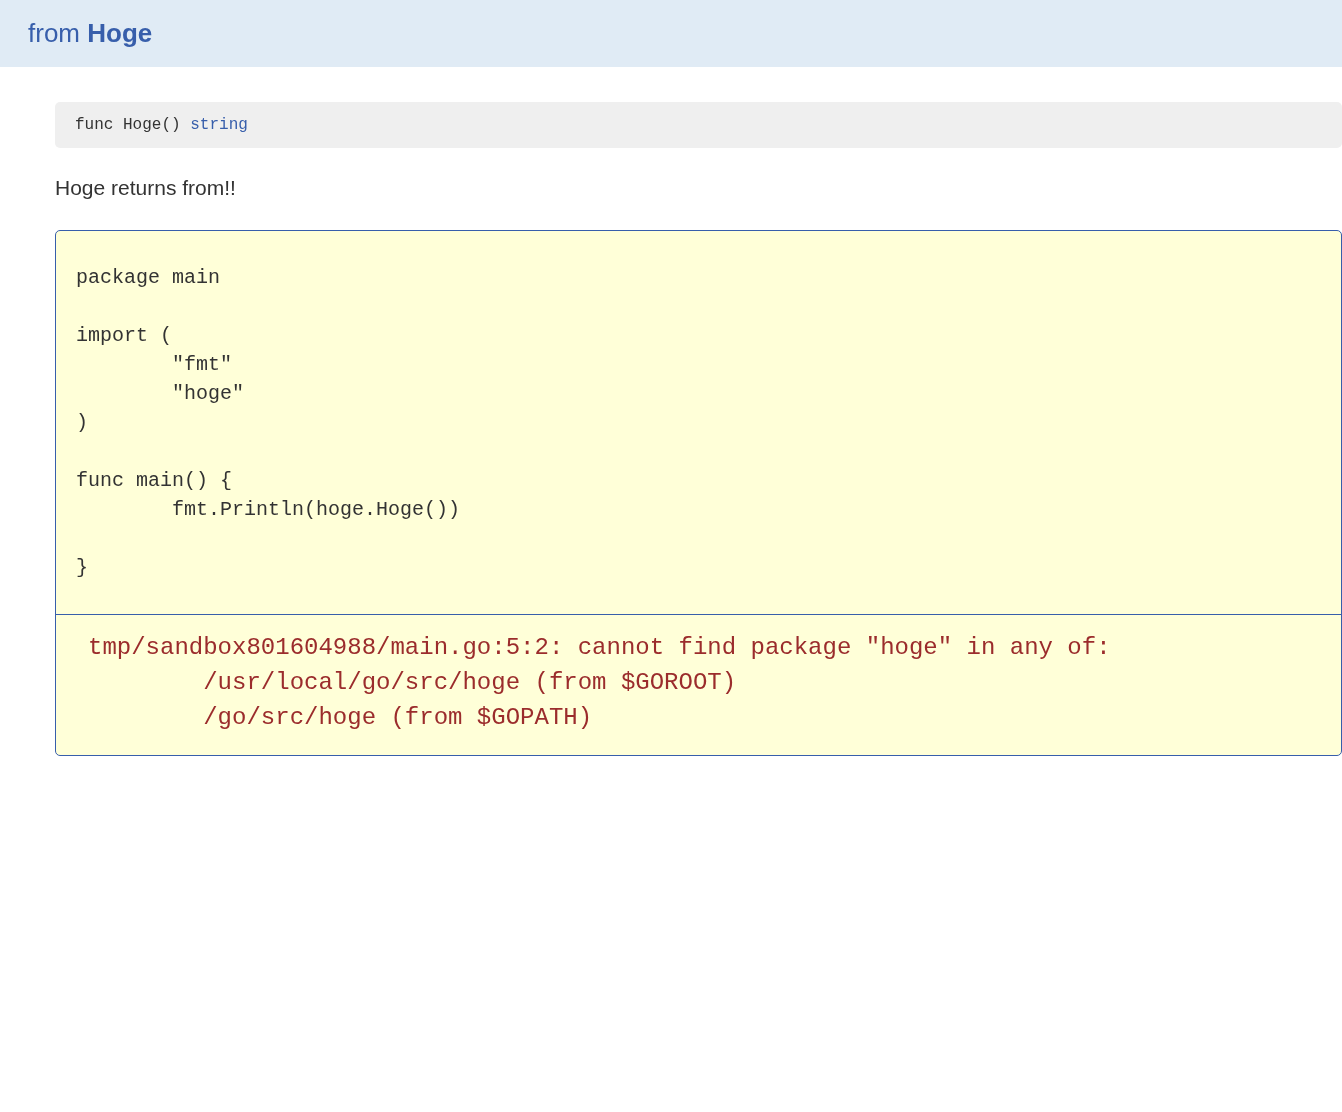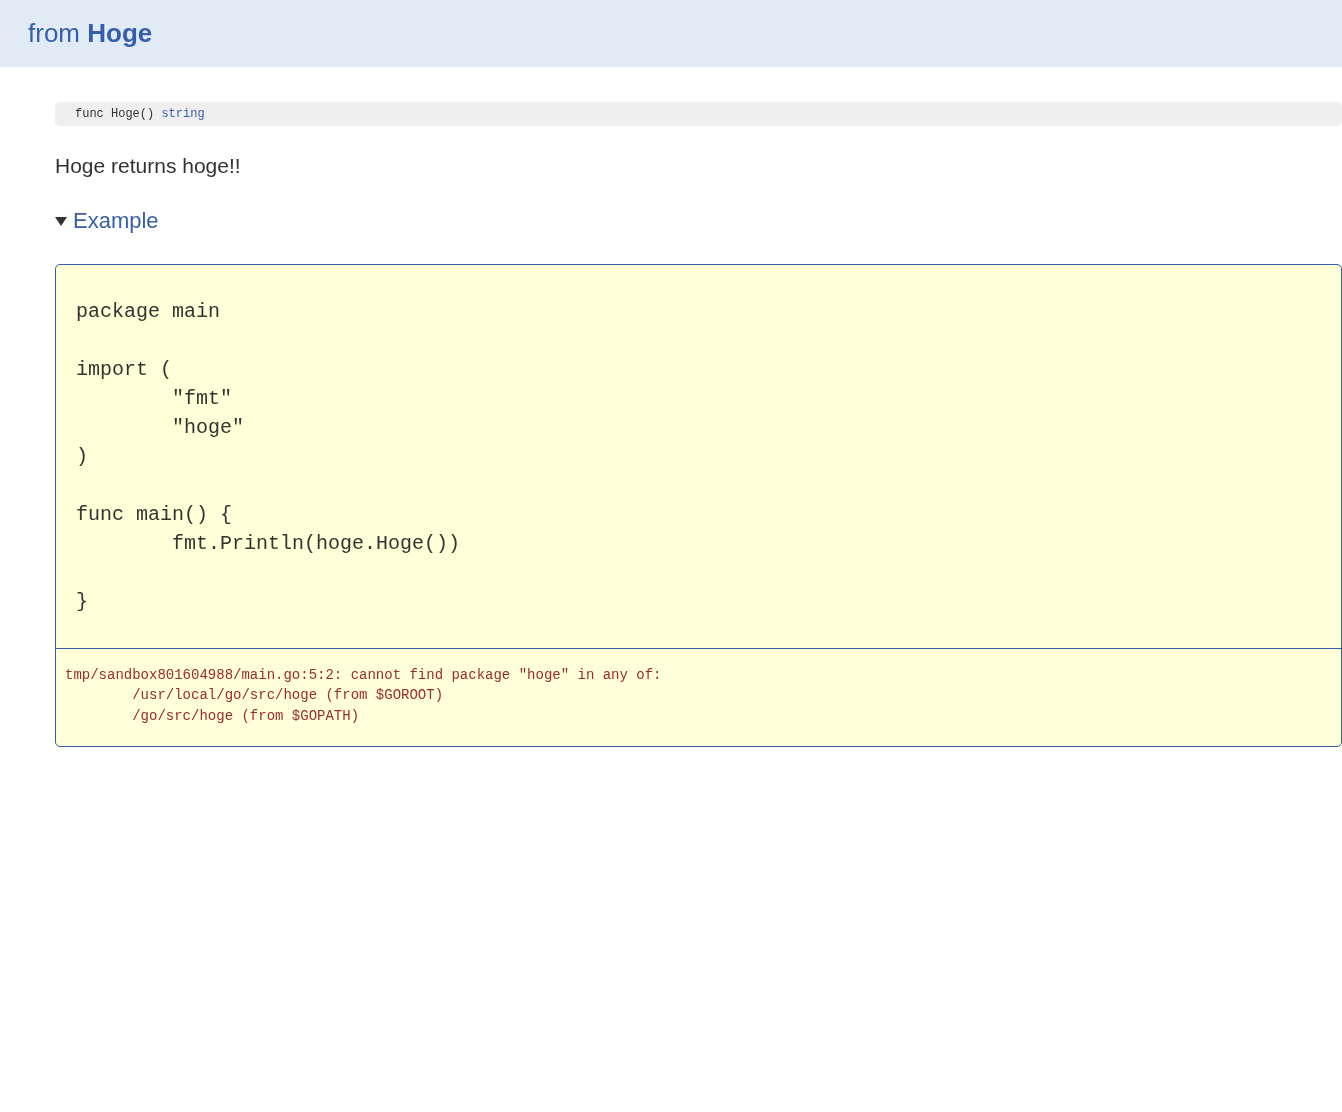--- a/index.html
+++ b/index.html
@@ -24,24 +24,24 @@
       font-weight: 400;
     }
     .func-header-text .func-name {
       font-weight: 700;
     }
     .content {
       padding: 0 0 0 55px;
     }
     .signature-block {
       background: #EFEFEF;
-      padding: 5px 20px;
+      padding: 14px 20px;
       border-radius: 5px;
       font-family: Menlo, Monaco, Consolas, "Courier New", monospace;
-      font-size: 12px;
+      font-size: 16px;
       margin-bottom: 28px;
       color: #333;
     }
     .signature-block .type {
       color: #375EAB;
     }
     .description {
       font-size: 21px;
       color: #333;
       margin-bottom: 30px;
@@ -71,23 +71,23 @@
     .code-block {
       padding: 32px 20px;
       font-family: Menlo, Monaco, Consolas, "Courier New", monospace;
       font-size: 20px;
       line-height: 1.45;
       color: #333;
       white-space: pre;
       border-bottom: 1px solid #375EAB;
     }
     .output-block {
-      padding: 16px 20px 20px 9px;
+      padding: 16px 20px 20px 32px;
       font-family: Menlo, Monaco, Consolas, "Courier New", monospace;
-      font-size: 14px;
+      font-size: 24px;
       line-height: 1.45;
       white-space: pre;
     }
     .output-error {
       color: #9B2C2C;
     }
     .output-status {
       color: #999;
       margin-top: 28px;
     }
@@ -98,26 +98,22 @@
 <div class="func-header">
   <span class="func-header-text">
     <span>from</span>
     <span class="func-name">Hoge</span>
   </span>
 </div>
 
 <div class="content">
   <div class="signature-block"><span>func Hoge() </span><span class="type">string</span></div>
 
-  <div class="description">Hoge returns hoge!!</div>
+  <div class="description">Hoge returns from!!</div>
 
-  <div class="example-toggle">
-    <span class="caret"></span>
-    <span>Example</span>
-  </div>
 
   <div class="example-box">
     <div class="code-block">package main
 
 import (
         "fmt"
         "hoge"
 )
 
 func main() {

